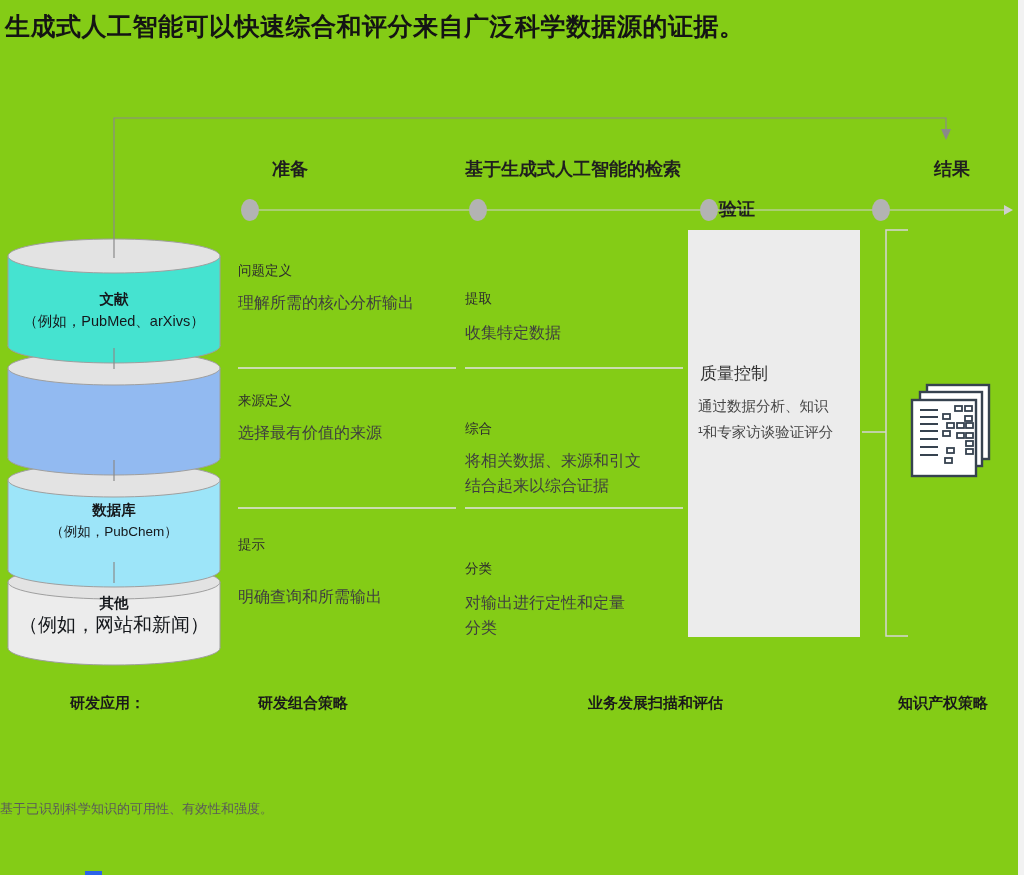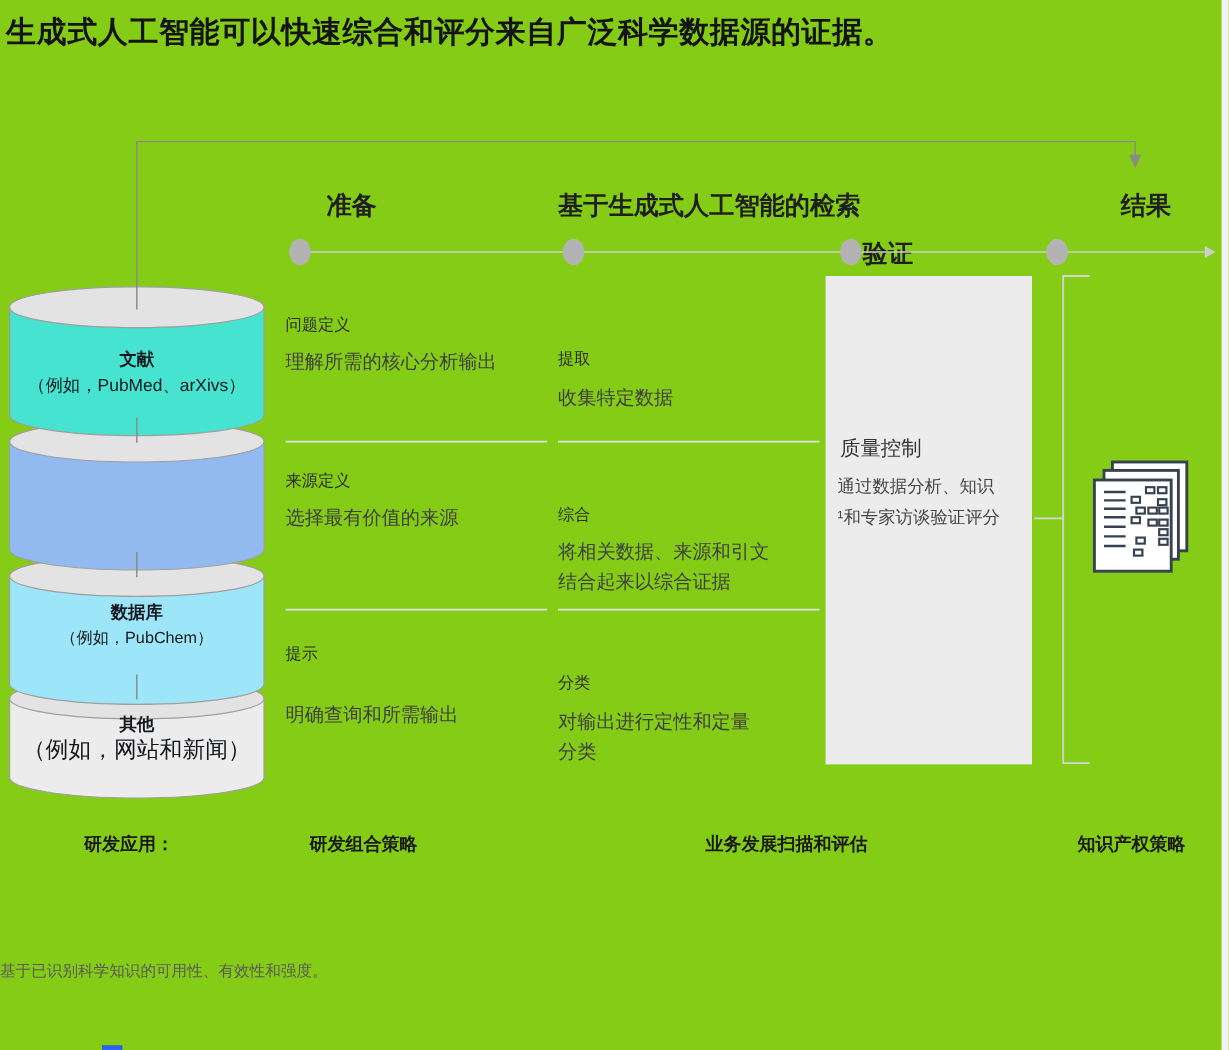--- a/index.html
+++ b/index.html
@@ -1,20 +1,20 @@
 <!DOCTYPE html>
 <html><head>
 <meta charset="utf-8">
 <style>
   html,body{margin:0;padding:0;background:#fff;}
   #stage{position:relative;width:1024px;height:875px;background:#84cc16;overflow:hidden;
          font-family:"Liberation Sans","DejaVu Sans",sans-serif;color:#1f1f1f;}
   .abs{position:absolute;}
   #title{left:5px;top:10px;font-size:25px;font-weight:bold;color:#141414;letter-spacing:0.5px;}
-  .phase{top:157px;font-size:21px;font-weight:bold;color:#1f1f1f;}
+  .phase{top:157px;font-size:18px;font-weight:bold;color:#1f1f1f;}
   svg{position:absolute;left:0;top:0;overflow:visible;}
   .cyl-label{width:228px;left:0;text-align:center;color:#15181c;z-index:3;}
   .cyl-name{font-size:14.5px;font-weight:bold;}
   .cyl-cap{font-size:14.5px;}
   .cyl-cap-lg{font-size:19px;}
   .step-title{font-size:13.5px;font-weight:500;color:#2d2d2d;}
   .step-desc{font-size:16px;color:#3f3f3f;line-height:25px;white-space:pre-line;}
   .col1{left:238px;width:222px;}
   .col2{left:465px;width:225px;margin-top:28px;}
   #quality-box{left:688px;top:230px;width:172px;height:407px;background:#ececec;z-index:1;}

